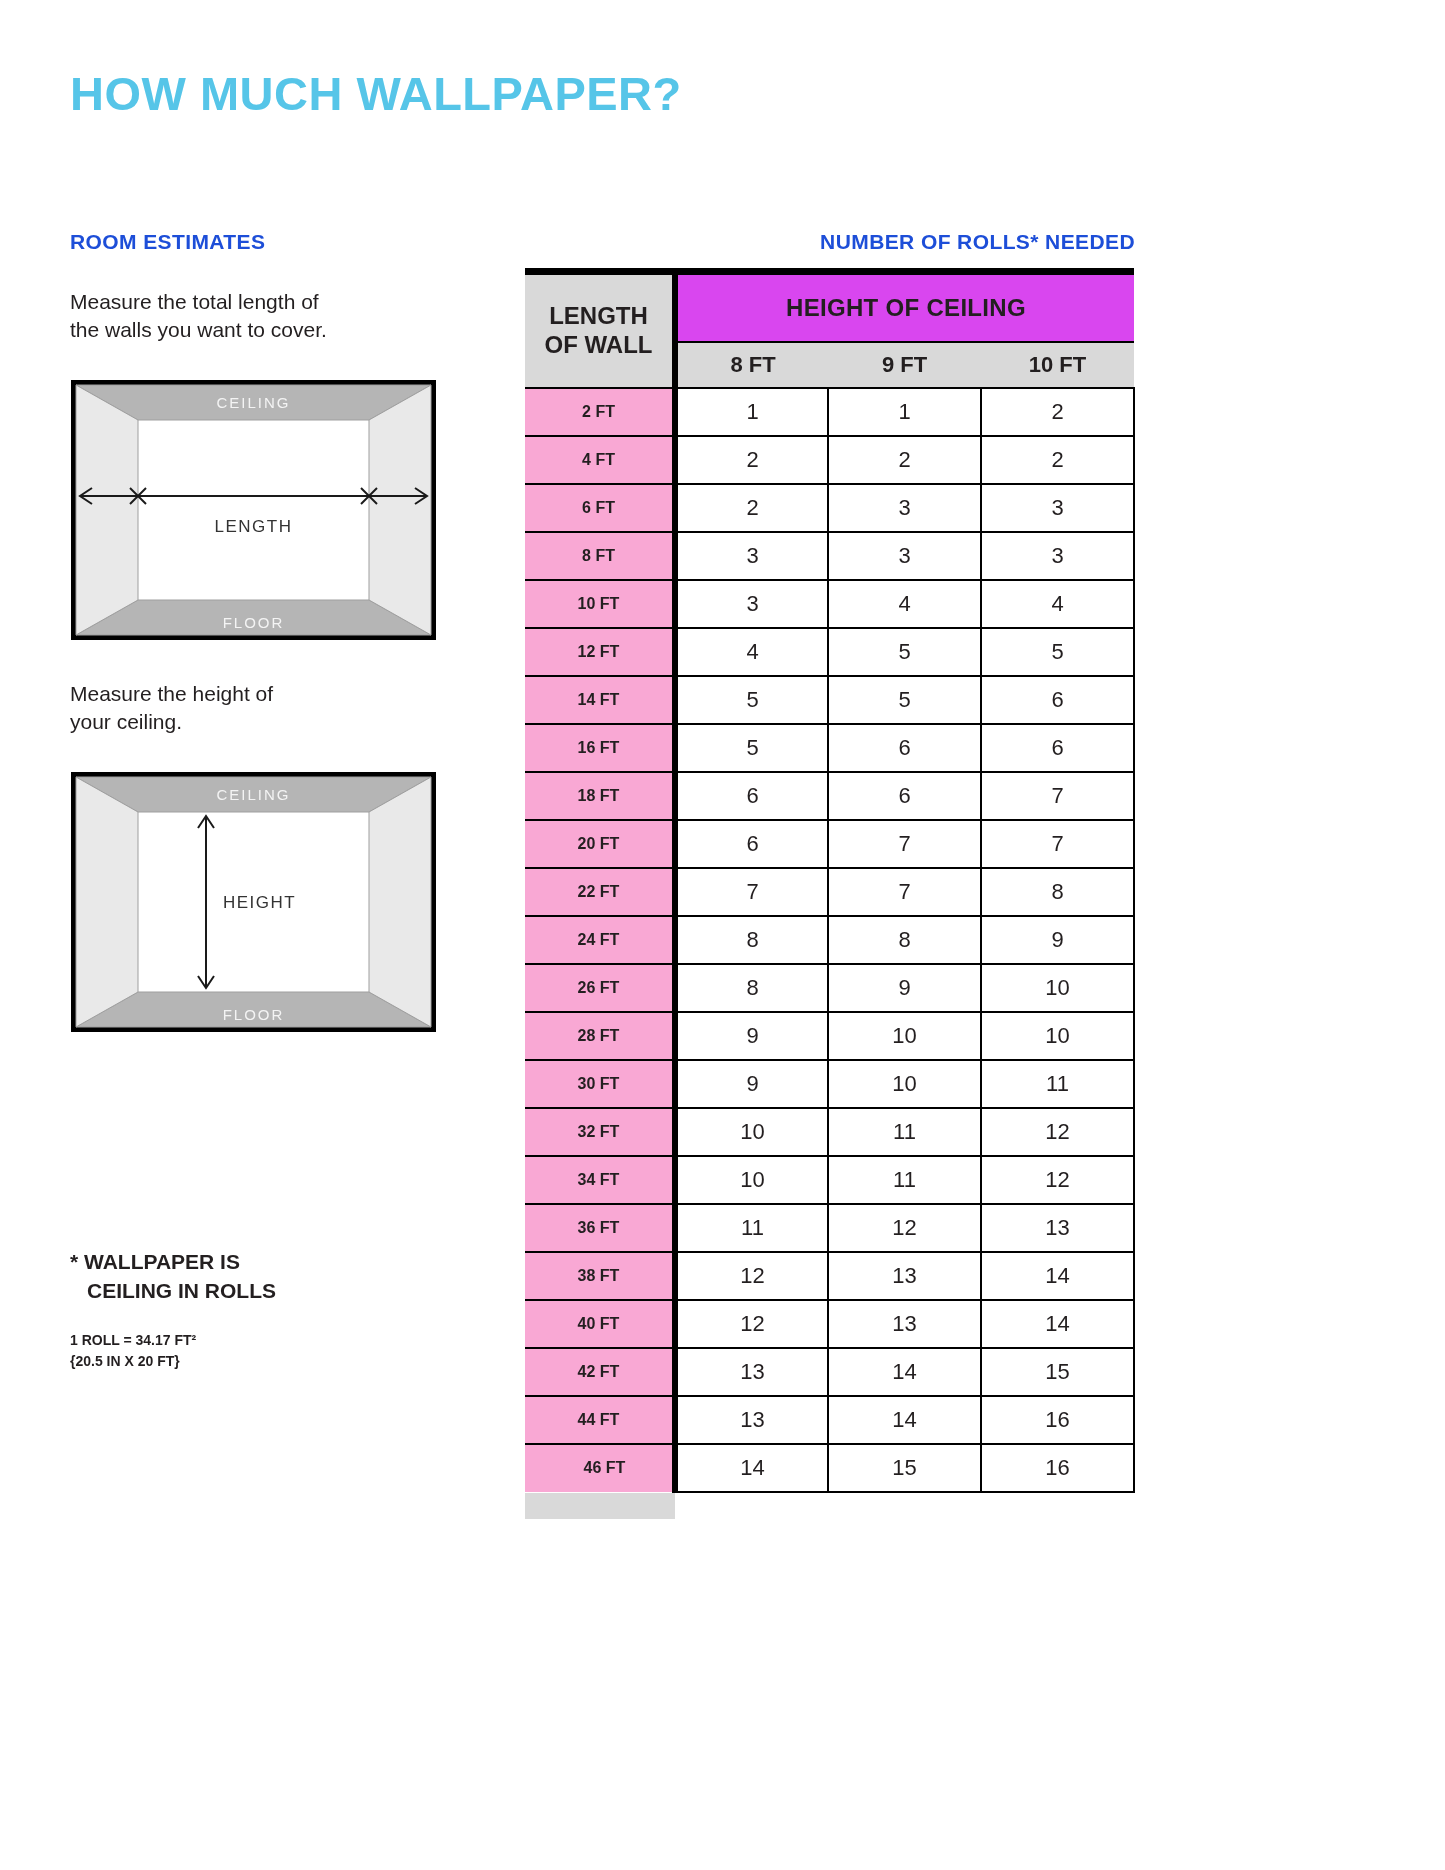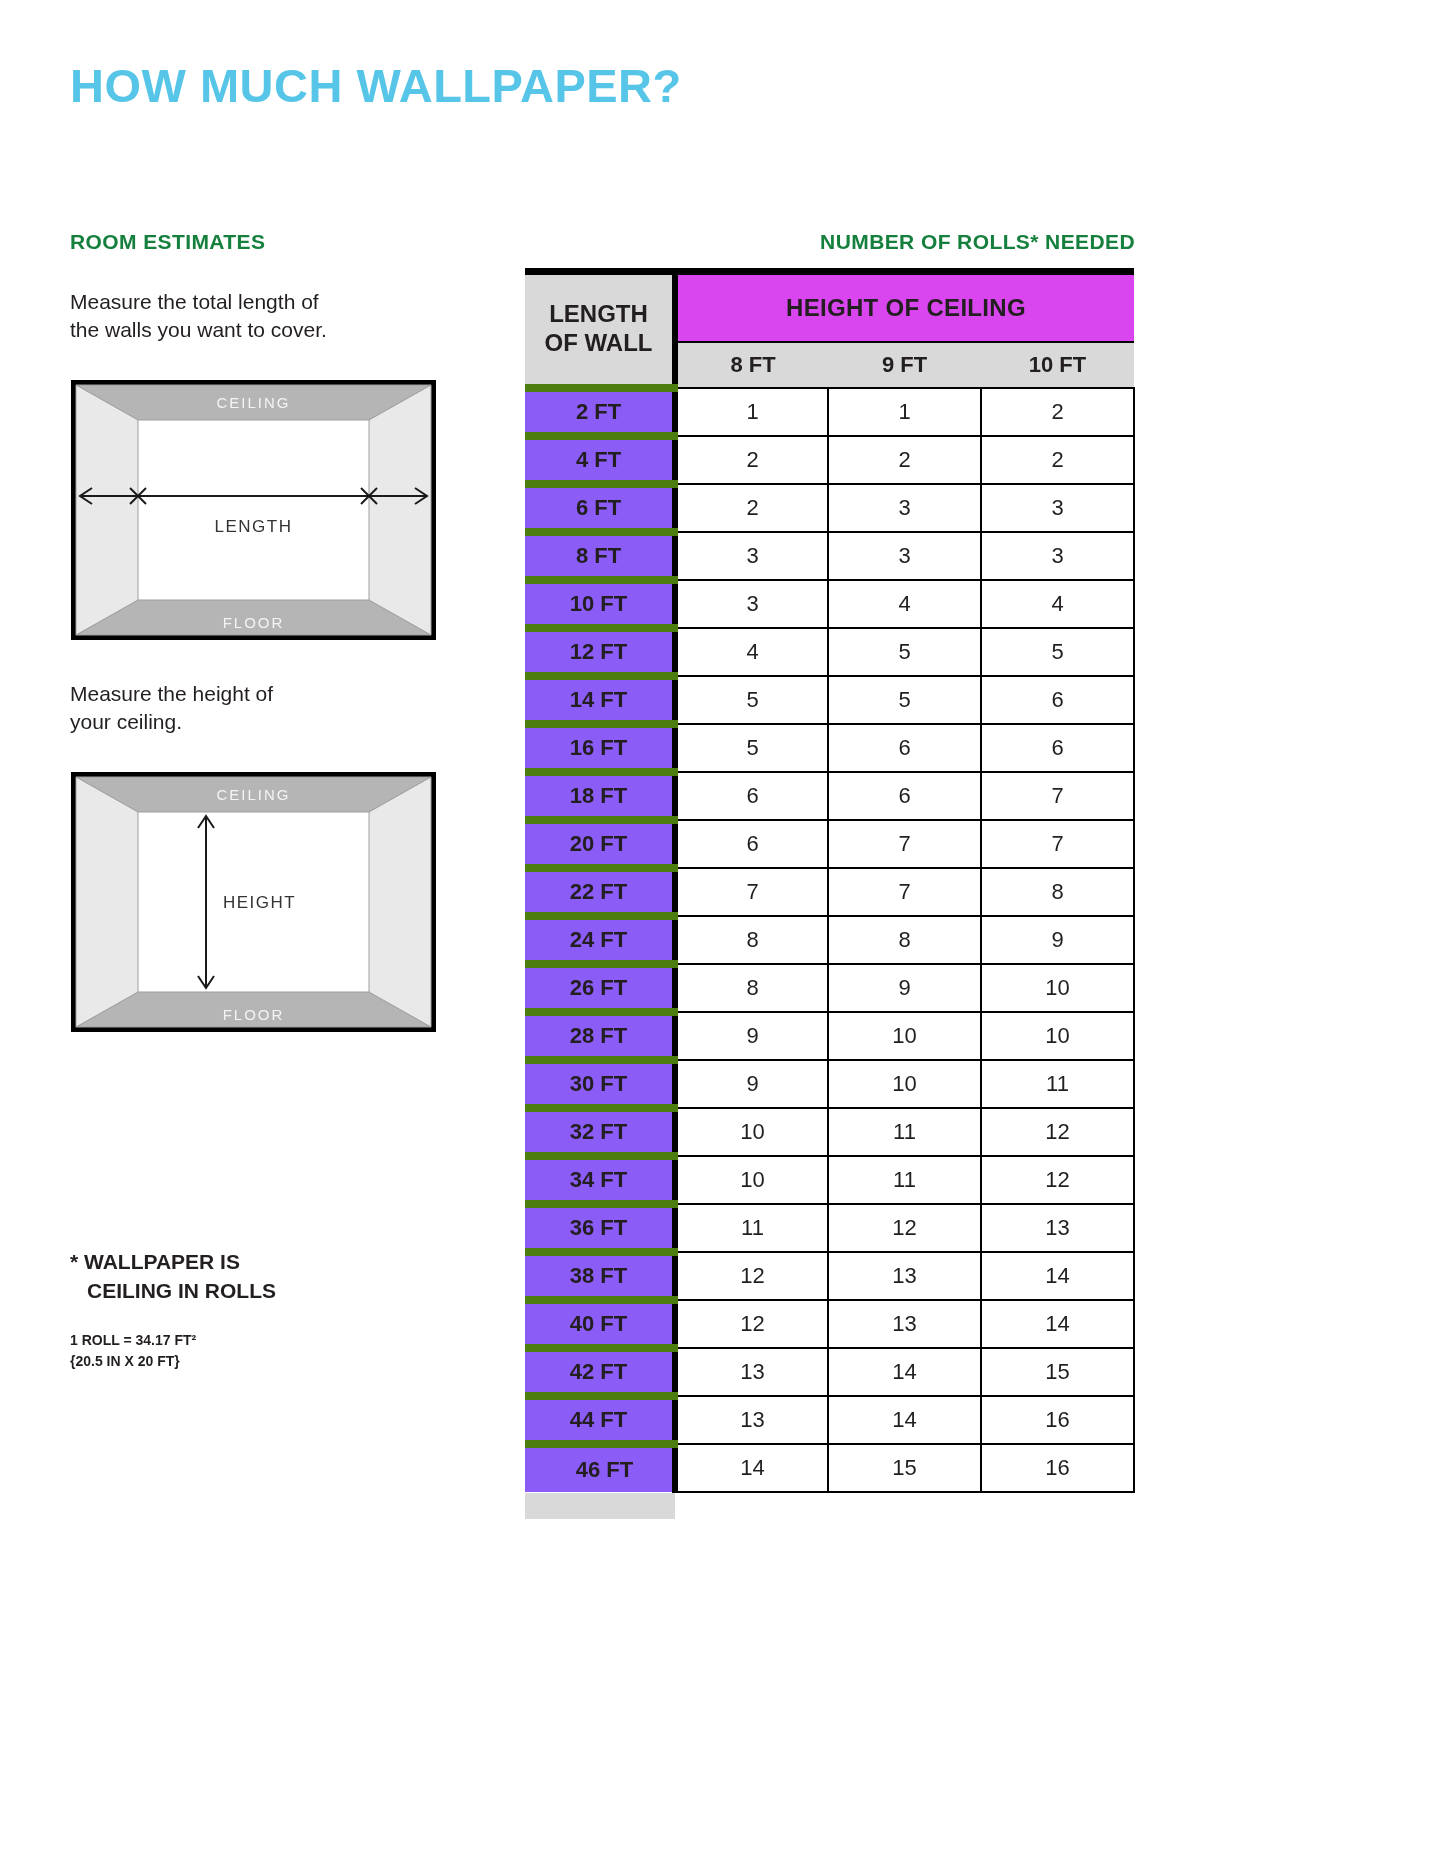--- a/index.html
+++ b/index.html
@@ -9,32 +9,32 @@
   .page {
     position: relative;
     width: 1445px;
     height: 1870px;
     background: #ffffff;
     overflow: hidden;
   }
 
   .page-title {
     position: absolute;
-    left: 70px; top: 58px;
+    left: 70px; top: 66px;
     font-size: 47px;
     font-weight: bold;
     color: #56C5E8;
     letter-spacing: 0.5px;
   }
 
   .section-heading {
     position: absolute;
     font-size: 21px;
     font-weight: bold;
-    color: #15803d;
+    color: #1d4ed8;
     letter-spacing: 0.4px;
   }
   #room-estimates-heading { left: 70px; top: 230px; }
   #table-heading { left: 525px; top: 230px; width: 610px; text-align: right; }
 
   .step-text {
     position: absolute;
     left: 70px;
     font-size: 21px;
     line-height: 1.32;
@@ -115,25 +115,25 @@
   .col-head {
     background: #D9D9D9;
     border-bottom: 2px solid #000;
     font-size: 22px;
     font-weight: bold;
     text-align: center;
     vertical-align: middle;
     height: 46px;
   }
   .len-cell {
-    background: #8b5cf6;
-    border-top: 8px solid #4d7c0f;
+    background: #f9a8d4;
+    border-top: 2px solid #4d7c0f;
     border-bottom: 2px solid #000;
     border-right: 6px solid #000;
-    font-size: 22px;
+    font-size: 16px;
     font-weight: bold;
     text-align: center;
     vertical-align: middle;
     height: 48px;
   }
   .val-cell {
     background: #ffffff;
     border: 2px solid #000;
     font-size: 22px;
     text-align: center;

